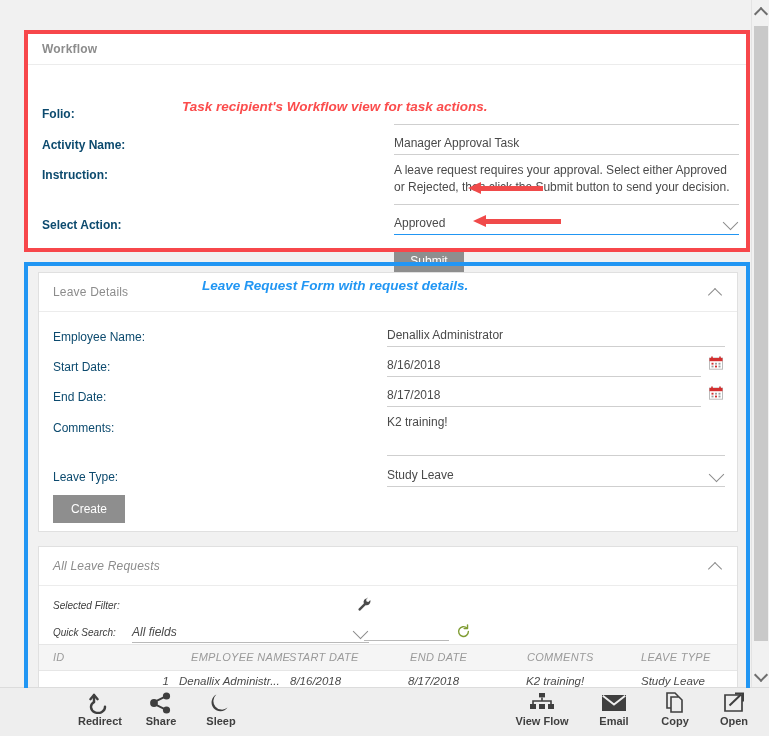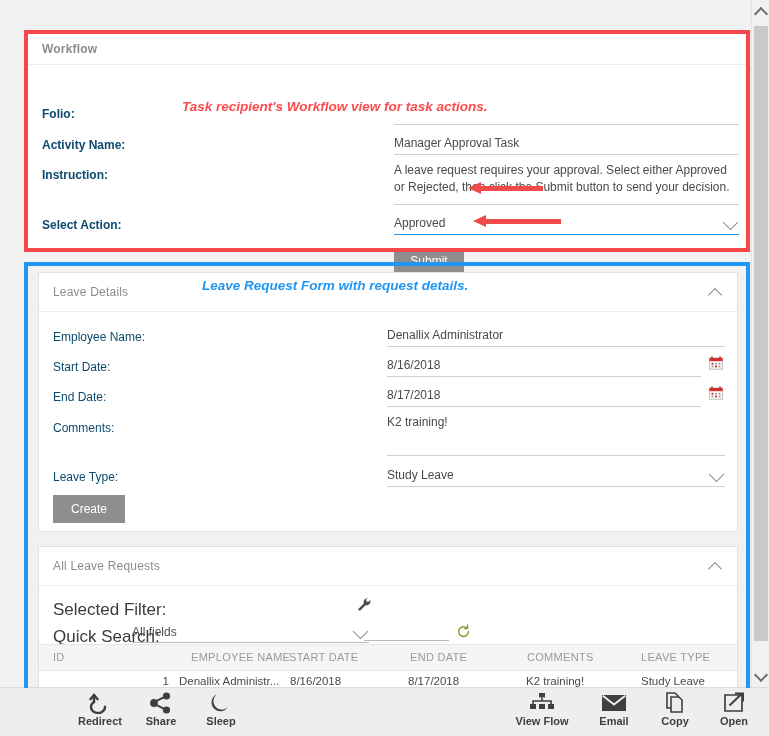--- a/index.html
+++ b/index.html
@@ -97,26 +97,26 @@
     font-size:13.5px;white-space:nowrap;z-index:6;
   }
   .cap-blue{
     position:absolute;color:#2196f3;font-style:italic;font-weight:bold;
     font-size:13.5px;white-space:nowrap;z-index:6;
   }
 
   
   #leave-card{left:28px;top:262px;width:700px;height:260px;}
   
-  #requests-card{left:28px;top:536px;width:700px;height:148px;border-bottom:none;}
+  #requests-card{left:28px;top:536px;width:700px;height:148px;border-bottom:none;font-style:italic;}
 
   .cal-ico{position:absolute;right:-24px;top:-2px;width:14px;height:14px;}
 
   
-  .filt-lbl{position:absolute;left:14px;font-size:17px;color:#3b3b3b;white-space:nowrap;}
+  .filt-lbl{position:absolute;left:14px;font-size:10px;color:#3b3b3b;white-space:nowrap;}
   .filt-fld{
     position:absolute;left:93px;width:215px;border-bottom:1px solid #b9b9b9;
     font-size:12px;color:#4a4a4a;padding-bottom:3px;
   }
   .qs-box{position:absolute;left:325px;width:85px;border-bottom:1px solid #b9b9b9;height:15px;}
 
   
   .grid-head{
     position:absolute;left:0;width:100%;height:25px;background:#f5f5f5;
     border-top:1px solid #e6e6e6;border-bottom:1px solid #e6e6e6;

